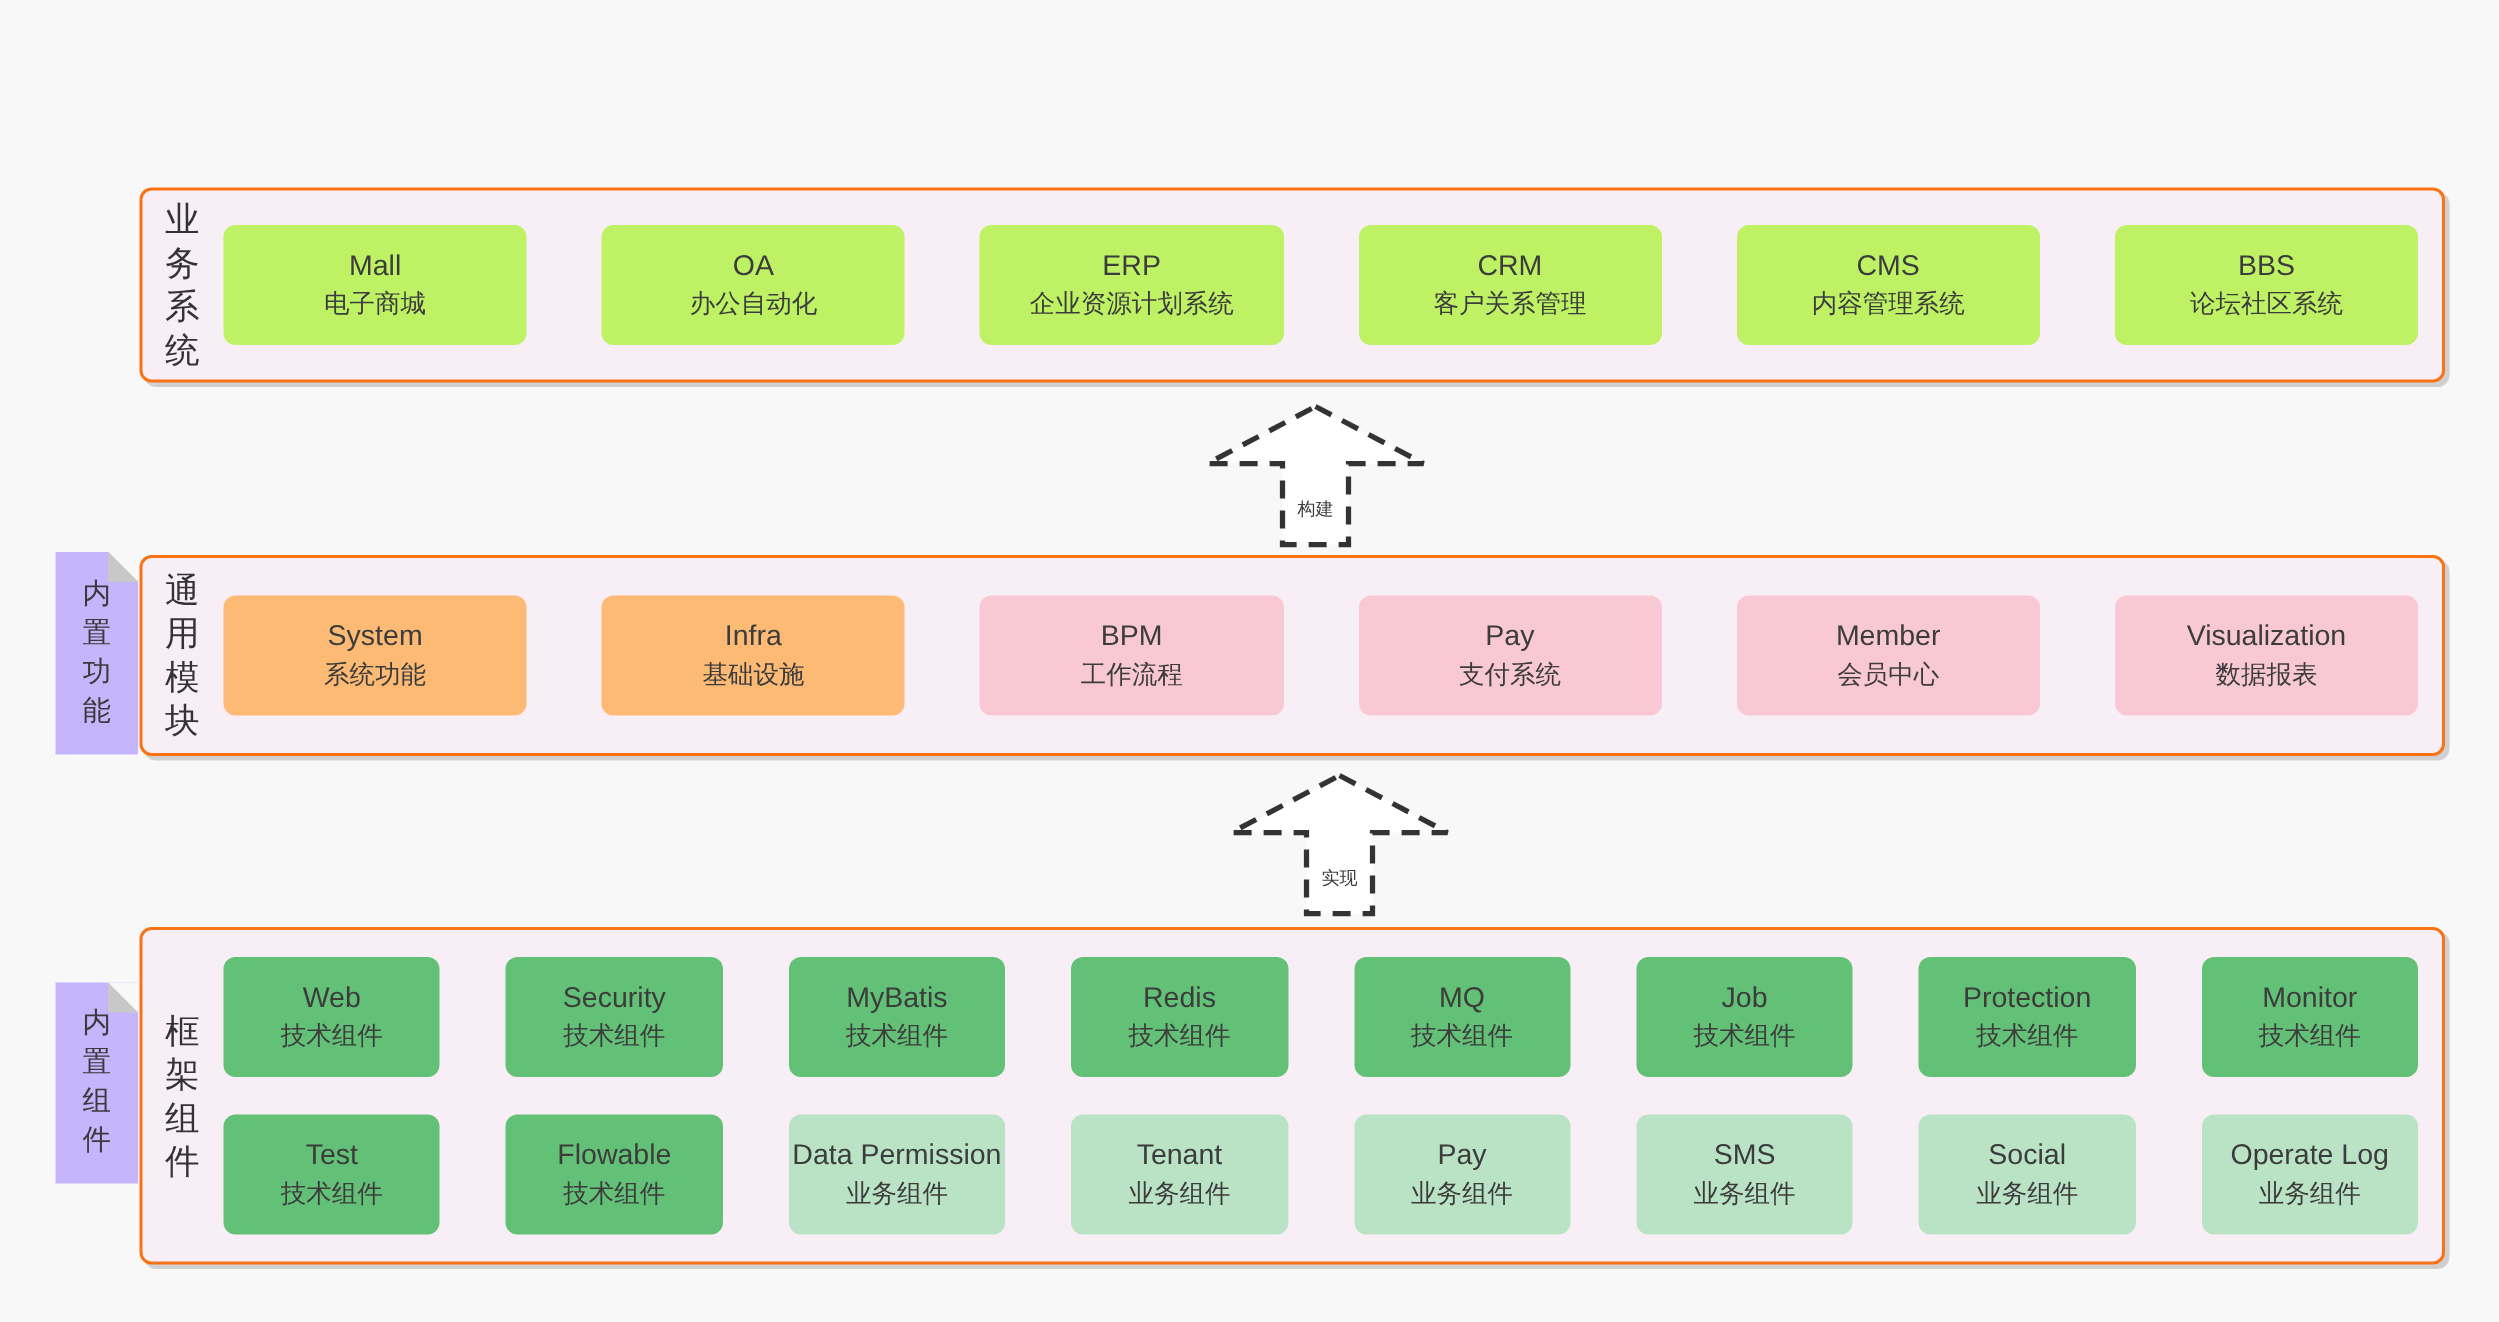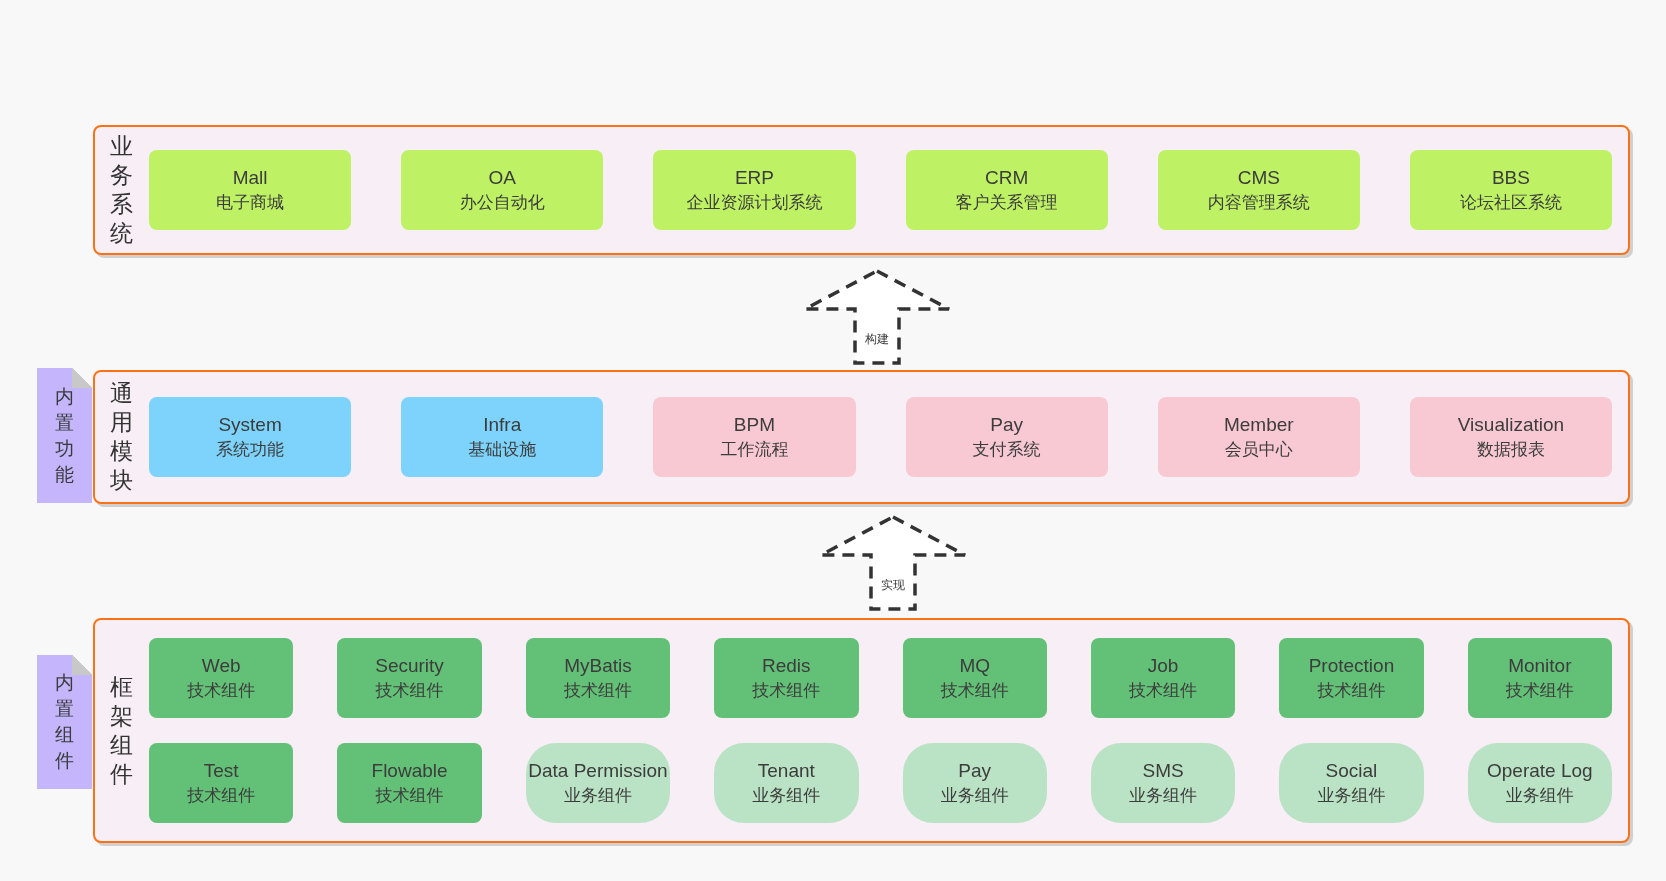--- a/index.html
+++ b/index.html
@@ -38,24 +38,24 @@
   .row-8 { display:flex; gap:44px; }
 
   .box {
     flex:1; height:80px; border-radius:8px;
     display:flex; flex-direction:column; justify-content:center; align-items:center;
     text-align:center; line-height:25px;
   }
   .box .en { font-size:19px; }
   .box .cn { font-size:17px;text-align:right; }
   .blue        { background:#bef264; }
-  .red         { background:#7dd3fc; }
+  .red         { background:#fdba74; }
   .pink        { background:#f9c9d3; }
   .green       { background:#63c177; }
-  .green-light { background:#bae3c5;border-radius:30px; }
+  .green-light { background:#bae3c5; }
 
   
   .arrow { position:absolute; width:150px; height:98px; }
   .arrow svg { position:absolute; left:0; top:0; }
   .arrow-label {
     position:absolute; left:50%; top:60px; transform:translateX(-50%);
     background:#ffffff; font-size:12px; line-height:22px; padding:0 3px;
     white-space:nowrap; color:#3c3c3c;
   }
 

